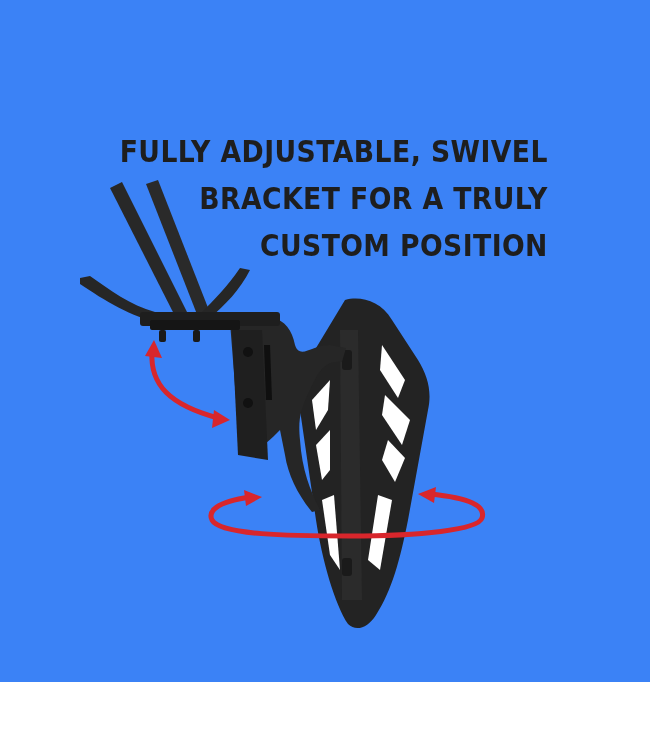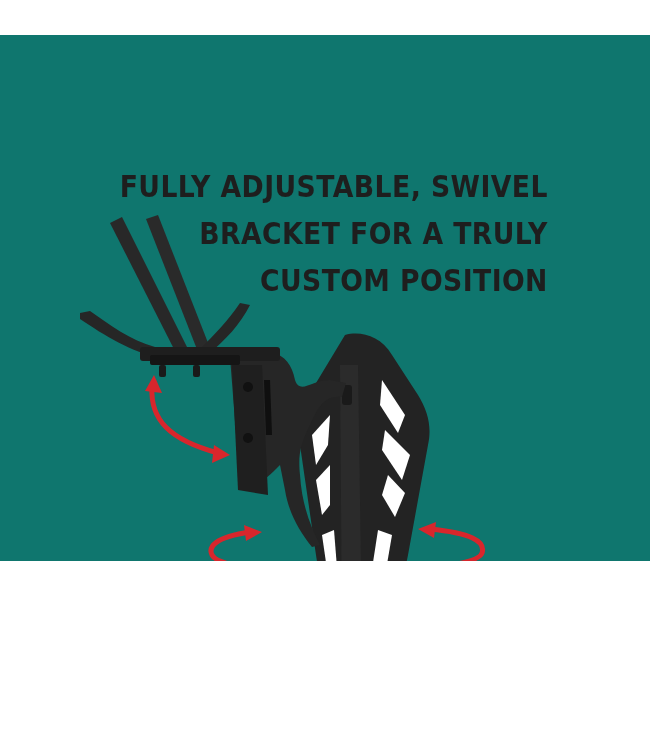--- a/index.html
+++ b/index.html
@@ -3,24 +3,23 @@
   <meta charset="utf-8">
   <style>
     html, body {
       margin: 0;
       padding: 0;
       background: #ffffff;
     }
     .canvas {
       position: relative;
       width: 650px;
-      height: 526px;
-      background: #0f766e;
+      height: 682px;
+      background: #3b82f6;
       overflow: hidden;
-      margin-top: 35px;
     }
     .headline {
       position: absolute;
       right: 102px;
       top: 128px;
       text-align: right;
       font-family: "DejaVu Sans", sans-serif;
       font-weight: bold;
       font-size: 31px;
       line-height: 47px;

